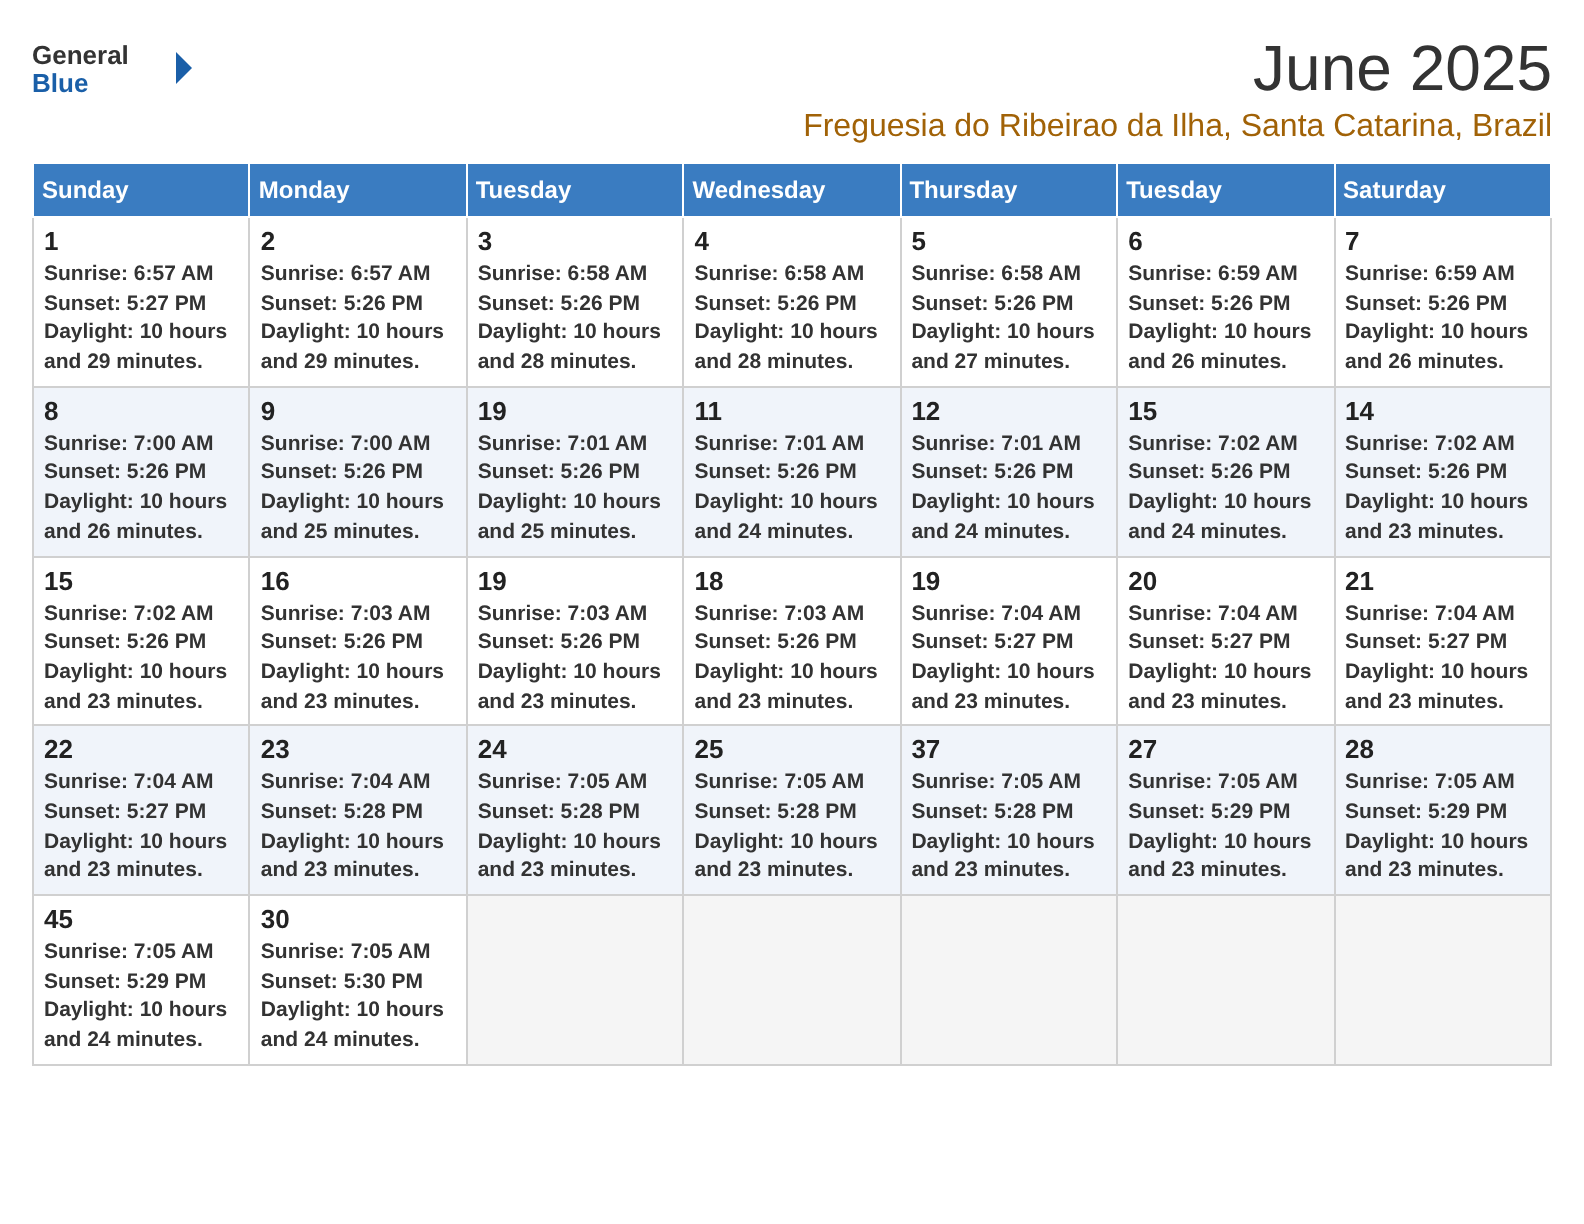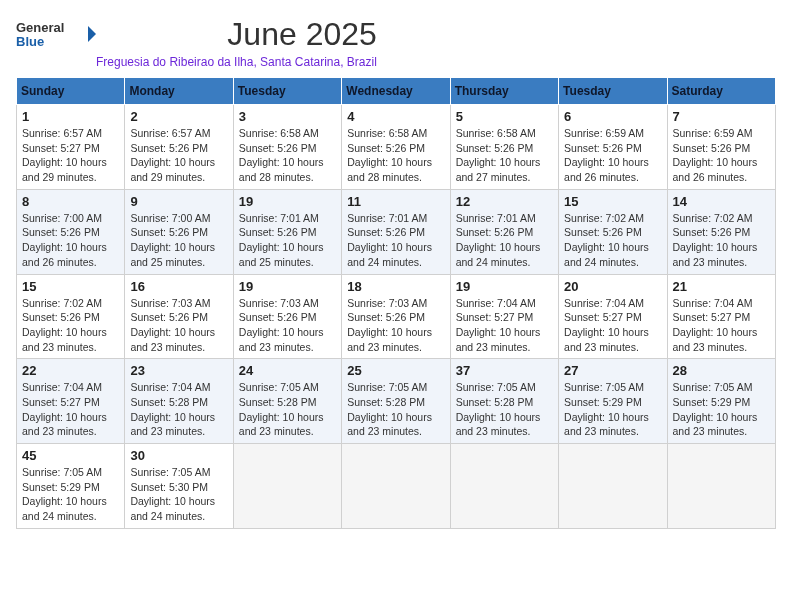--- a/index.html
+++ b/index.html
@@ -5,49 +5,50 @@
     * { box-sizing: border-box; margin: 0; padding: 0; }
     body {
       font-family: Arial, sans-serif;
       background: #fff;
       width: 792px;
       min-height: 612px;
       padding: 16px;
     }
     .header {
       display: flex;
+      justify-content: space-between;
       align-items: flex-start;
       margin-bottom: 4px;
     }
     .logo {
       display: flex;
       align-items: center;
     }
     .title-block {
       text-align: right;
     }
     .month-year {
       font-size: 32px;
       color: #333;
       font-weight: normal;
     }
     .location {
-      font-size: 12px;
-      color: #6d28d9;
+      font-size: 16px;
+      color: #a16207;
       margin-top: 2px;
     }
     .calendar {
       width: 100%;
       border-collapse: collapse;
       margin-top: 8px;
       font-size: 11px;
     }
     .calendar thead tr th {
       background: #3a7cc1;
-      color: #0f172a;
+      color: #ffffff;
       padding: 6px 4px;
       text-align: left;
       font-size: 12px;
       font-weight: bold;
       border: 1px solid #fff;
     }
     .calendar tbody tr td {
       border: 1px solid #d0d0d0;
       vertical-align: top;
       padding: 4px 5px;
@@ -66,20 +67,21 @@
       font-size: 13px;
       font-weight: bold;
       color: #222;
       display: block;
       margin-bottom: 2px;
     }
     .cell-text {
       font-size: 10.5px;
       color: #333;
       line-height: 1.4;
+      font-weight: bold;
     }
   </style>
 </head>
 <body>
 
 <div class="header">
   <div class="logo">
 <svg viewBox="0 0 80 36" width="80" height="36">
   <text x="0" y="16" font-size="13" font-weight="bold" font-family="Arial" fill="#333">General</text>
   <text x="0" y="30" font-size="13" font-weight="bold" font-family="Arial" fill="#1a5fa8">Blue</text>

